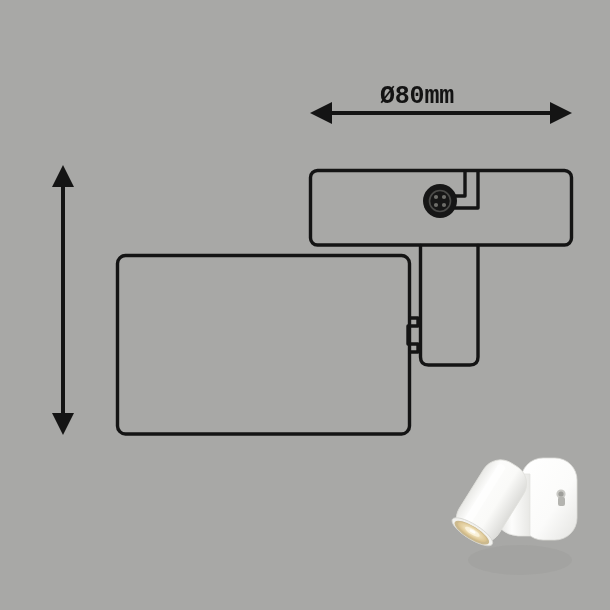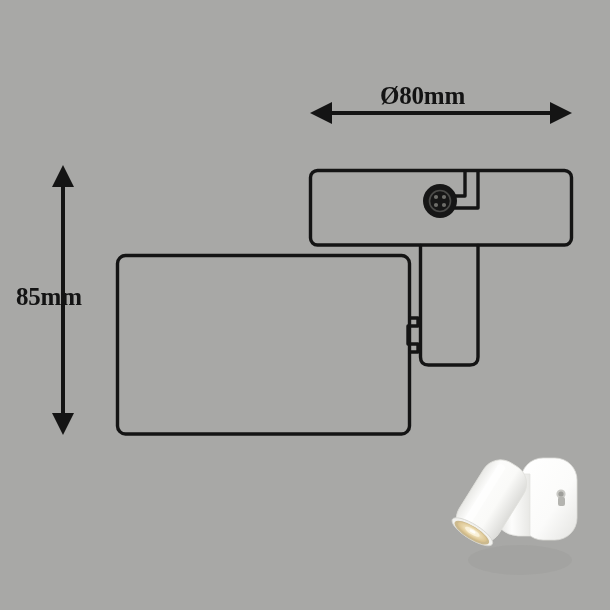--- a/index.html
+++ b/index.html
@@ -23,21 +23,21 @@
   #drawing-svg {
     position: absolute;
     left: 0;
     top: 0;
     width: 610px;
     height: 610px;
     display: block;
   }
   .dim-label {
     position: absolute;
-    font-family: Liberation Serif, serif;
+    font-family: Liberation Mono, monospace;
     font-weight: bold;
     color: #131313;
     white-space: nowrap;
     letter-spacing: -0.2px;
   }
   #label-width {
     left: 380px;
     top: 82px;
     font-size: 25px;
   }
@@ -146,15 +146,14 @@
         <ellipse cx="491.5" cy="545" rx="8.5" ry="2.7" fill="#fbf3dd" opacity="0.9"></ellipse>
         <ellipse cx="491.5" cy="544.6" rx="3.4" ry="1.4" fill="#ffffff" opacity="0.85"></ellipse>
       </g>
 
     </g>
 
   </svg>
 
   <div class="dim-label" id="label-width">Ø80mm</div>
 
-  <div class="dim-label" id="label-height">85mm</div>
 
 </div>
 
 </body></html>

